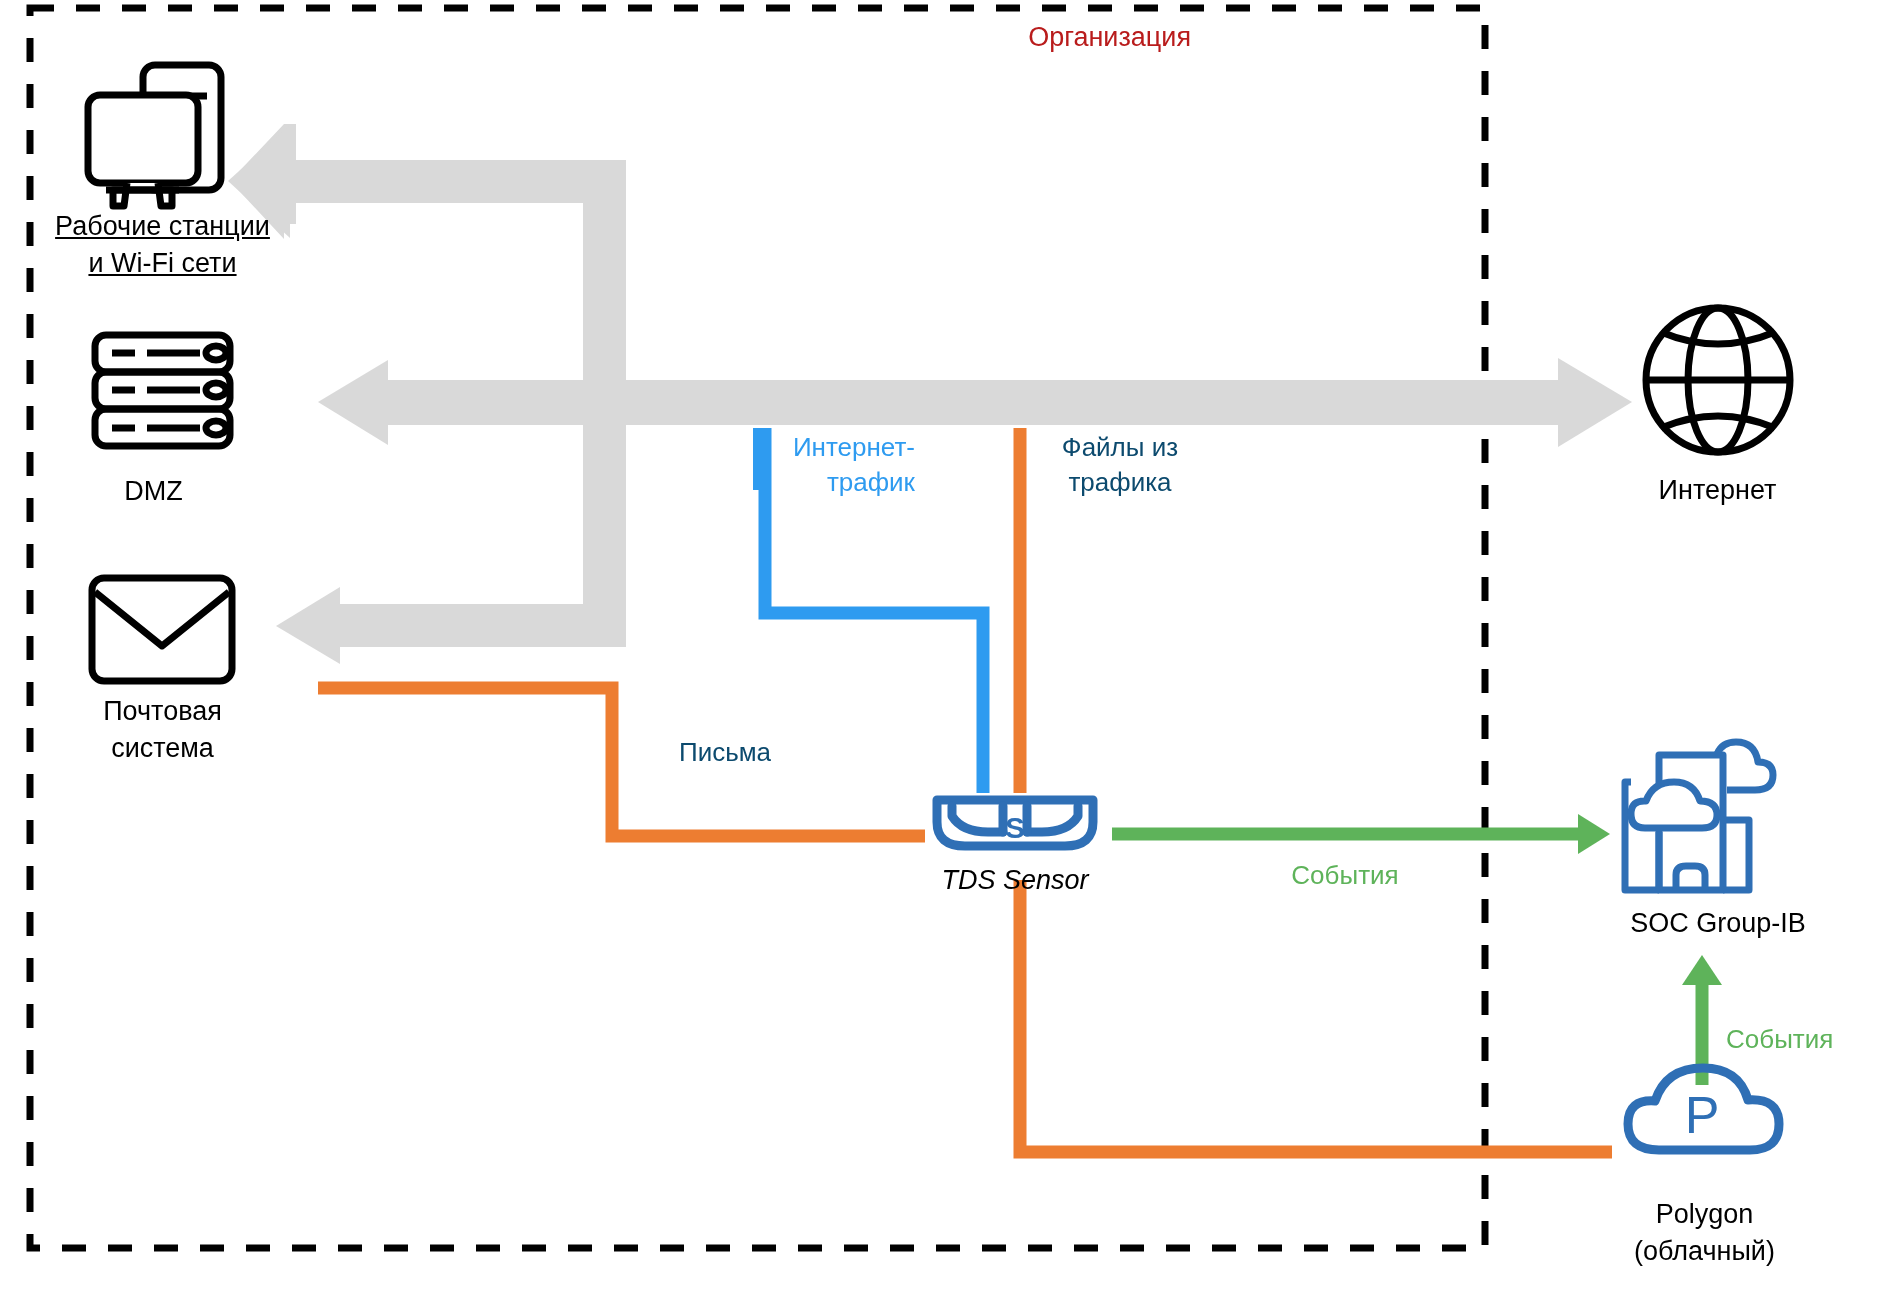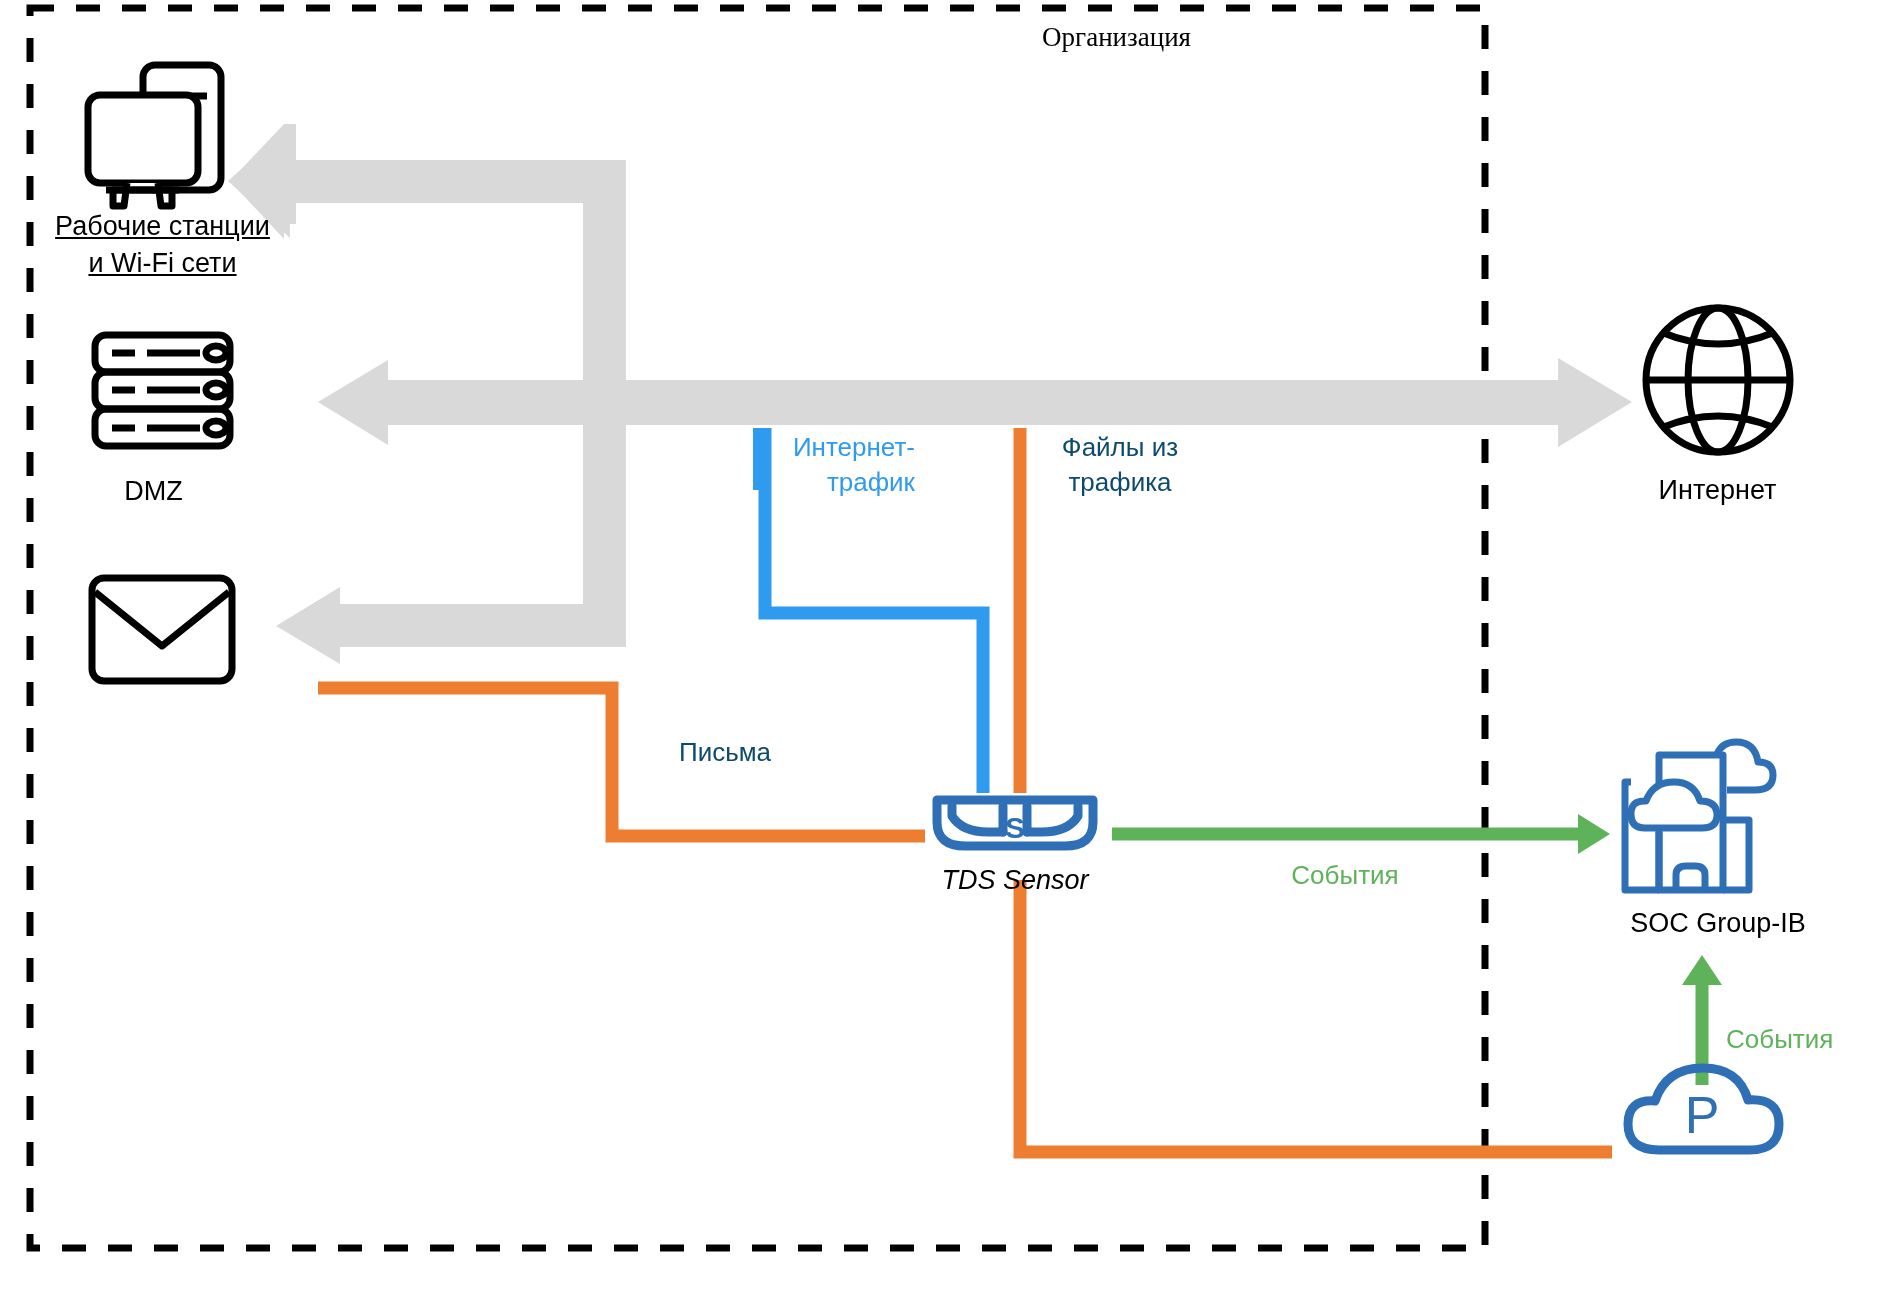--- a/index.html
+++ b/index.html
@@ -36,23 +36,23 @@
   .flow-label {
     position: absolute;
     text-align: center;
     font-size: 26px;
     line-height: 35px;
     white-space: pre-line;
     font-family: "Liberation Sans", sans-serif;
   }
   .boundary-label {
     position: absolute;
-    color: #000000;
+    color: #b91c1c;
     font-size: 27px;
-    font-family: Liberation Serif, serif;
+    font-family: Liberation Sans, sans-serif;
   }
 </style>
 </head>
 <body>
 
 <div id="canvas">
 
   <svg class="layer" viewBox="0 0 1891 1292">
 
     <rect x="30" y="8" width="1455" height="1240" fill="none" stroke="#000000" stroke-width="7" stroke-dasharray="24 22" stroke-linecap="butt"></rect>
@@ -172,27 +172,31 @@
 
   </svg>
 
   <div class="boundary-label" style="right:700px; top:22px;">Организация</div>
 
   <div class="node-label" style="left:20px; top:208px; width:285px;text-decoration:underline;">Рабочие станции
 и Wi-Fi сети</div>
 
   <div class="node-label" style="left:36px; top:473px; width:235px;">DMZ</div>
 
+  <div class="node-label" style="left:45px; top:693px; width:235px;">Почтовая
+система</div>
 
   <div class="node-label" style="left:900px; top:862px; width:230px;font-style:italic;">TDS Sensor</div>
 
   <div class="node-label" style="left:1615px; top:472px; width:205px;">Интернет</div>
 
   <div class="node-label" style="left:1578px; top:905px; width:280px;">SOC Group-IB</div>
 
+  <div class="node-label" style="left:1572px; top:1196px; width:265px;">Polygon
+(облачный)</div>
 
   <div class="flow-label" style="left:775px; top:430px; width:140px; color:#2e9bf0; text-align:right;">Интернет-
 трафик</div>
 
   <div class="flow-label" style="left:1040px; top:430px; width:160px; color:#0c4a6e; text-align:center;">Файлы из
 трафика</div>
 
   <div class="flow-label" style="left:655px; top:735px; width:140px; color:#0c4a6e;">Письма</div>
 
   <div class="flow-label" style="left:1265px; top:858px; width:160px; color:#5eb35a;">События</div>

